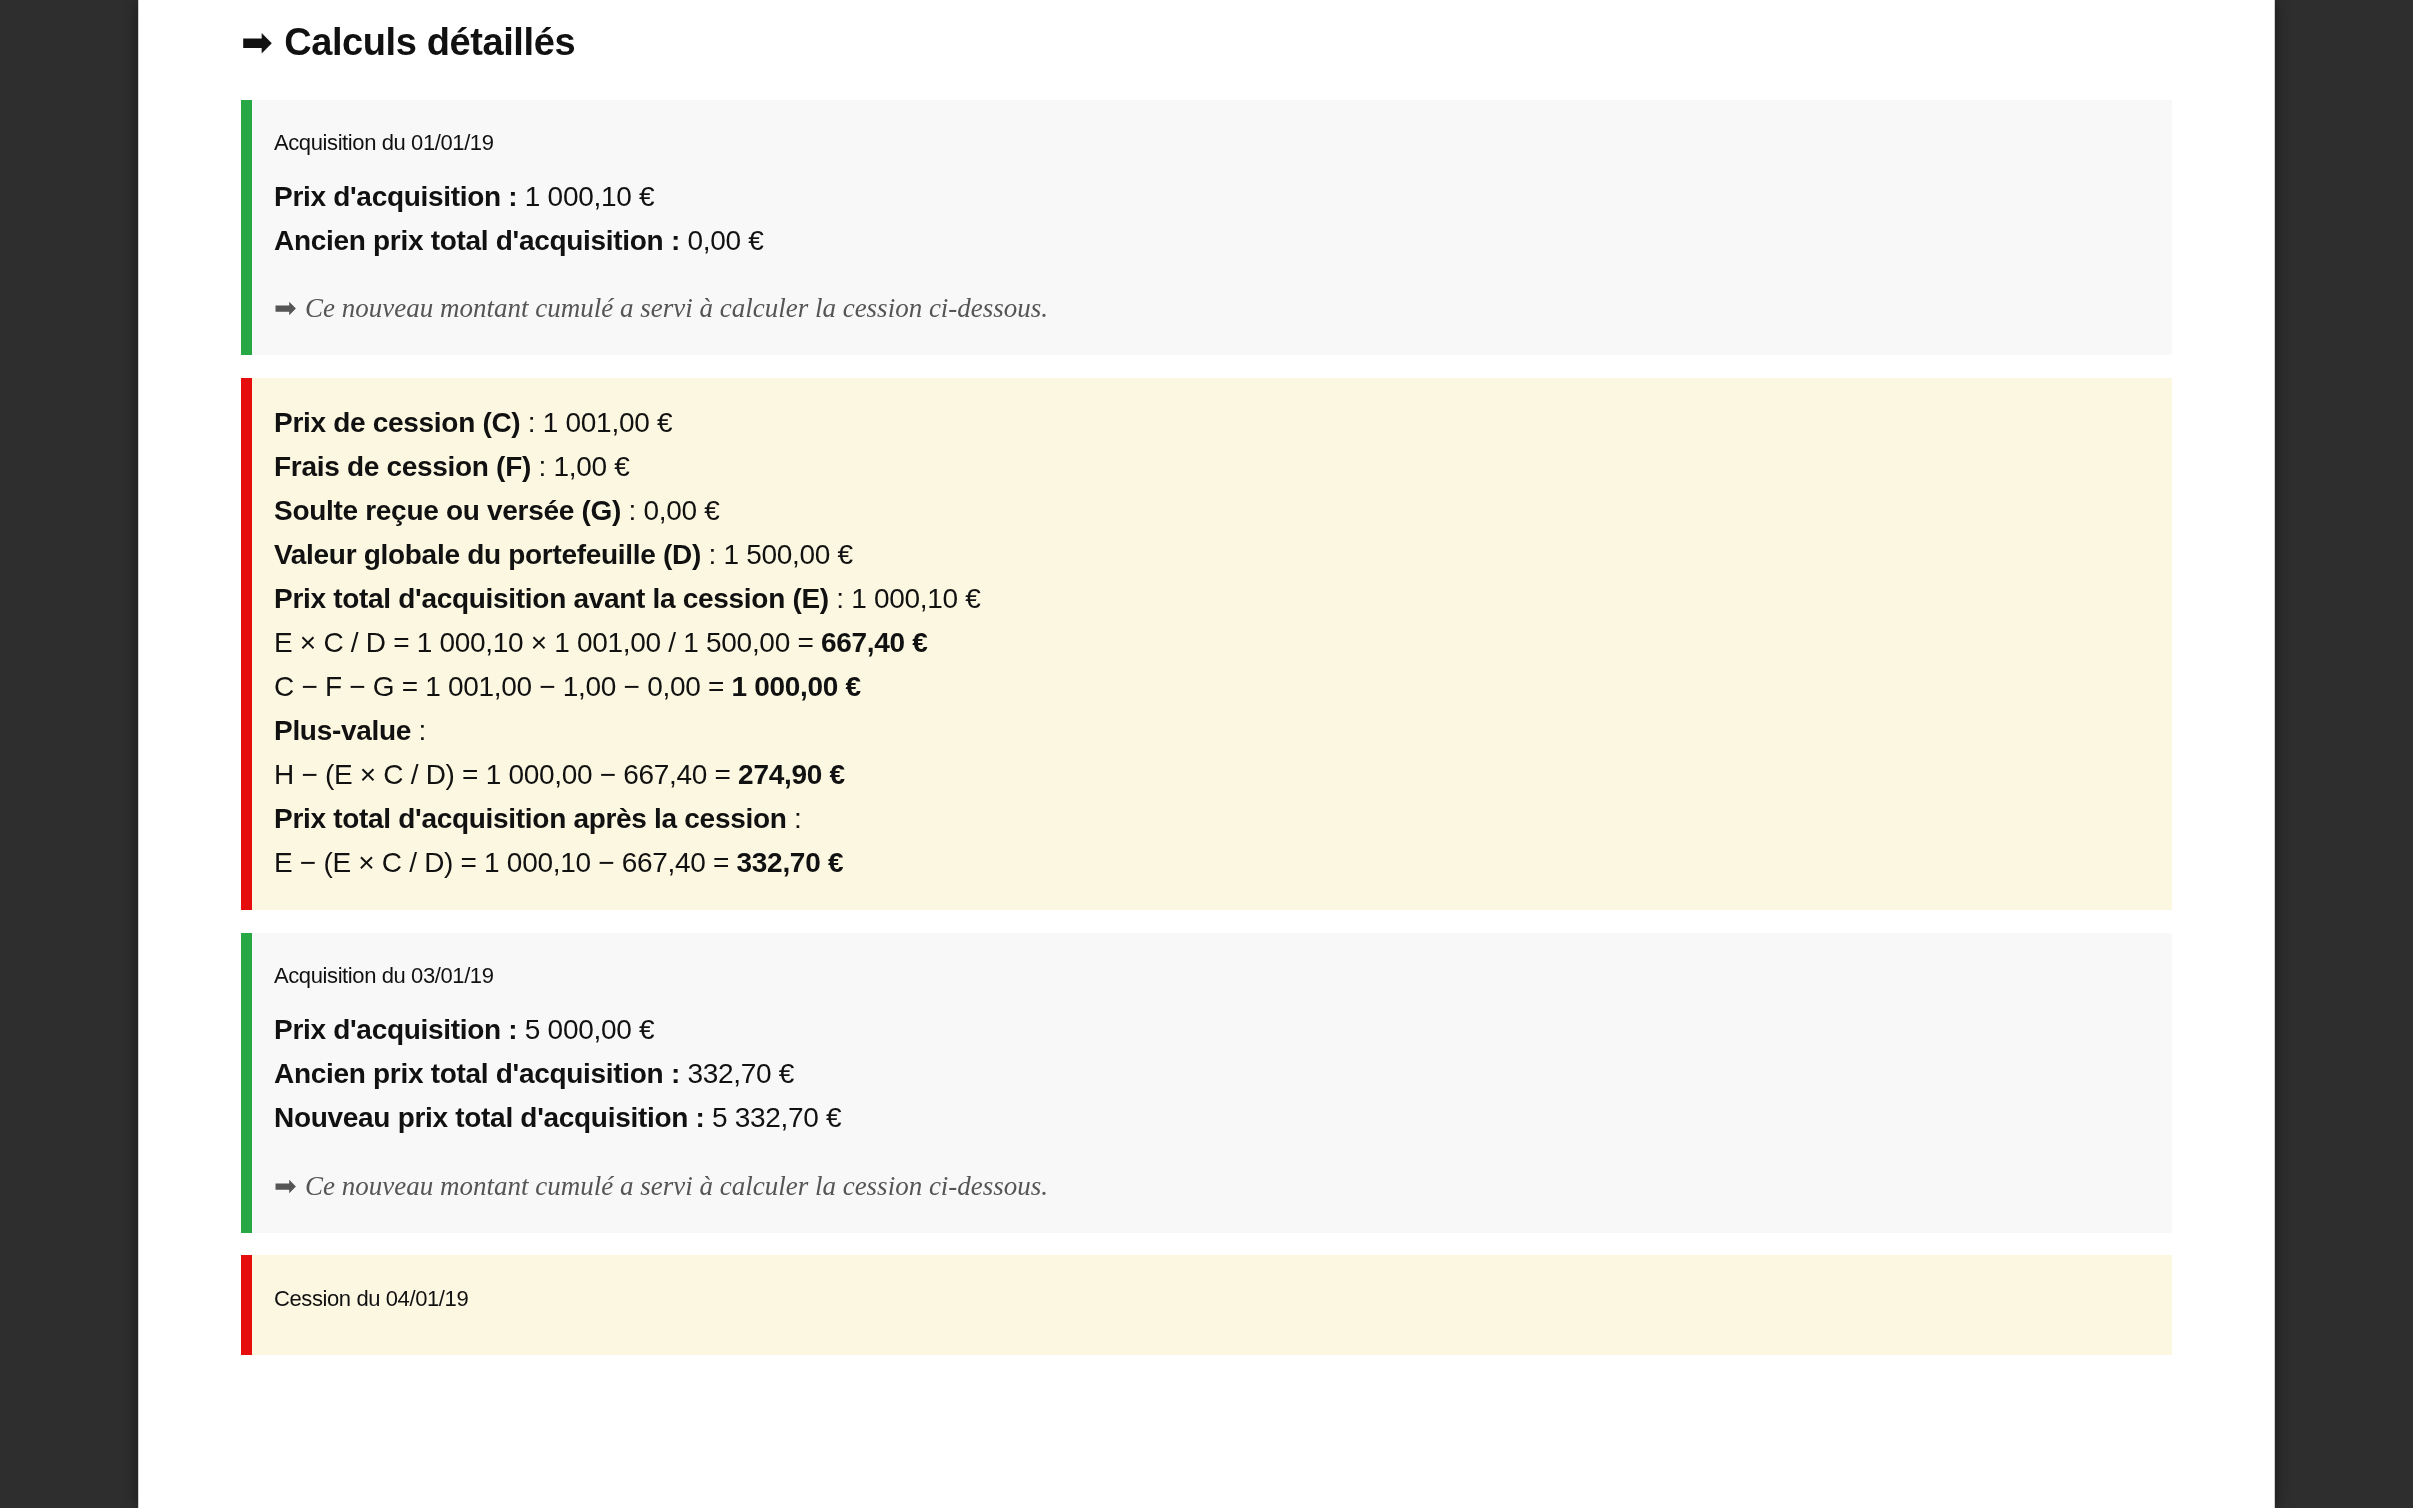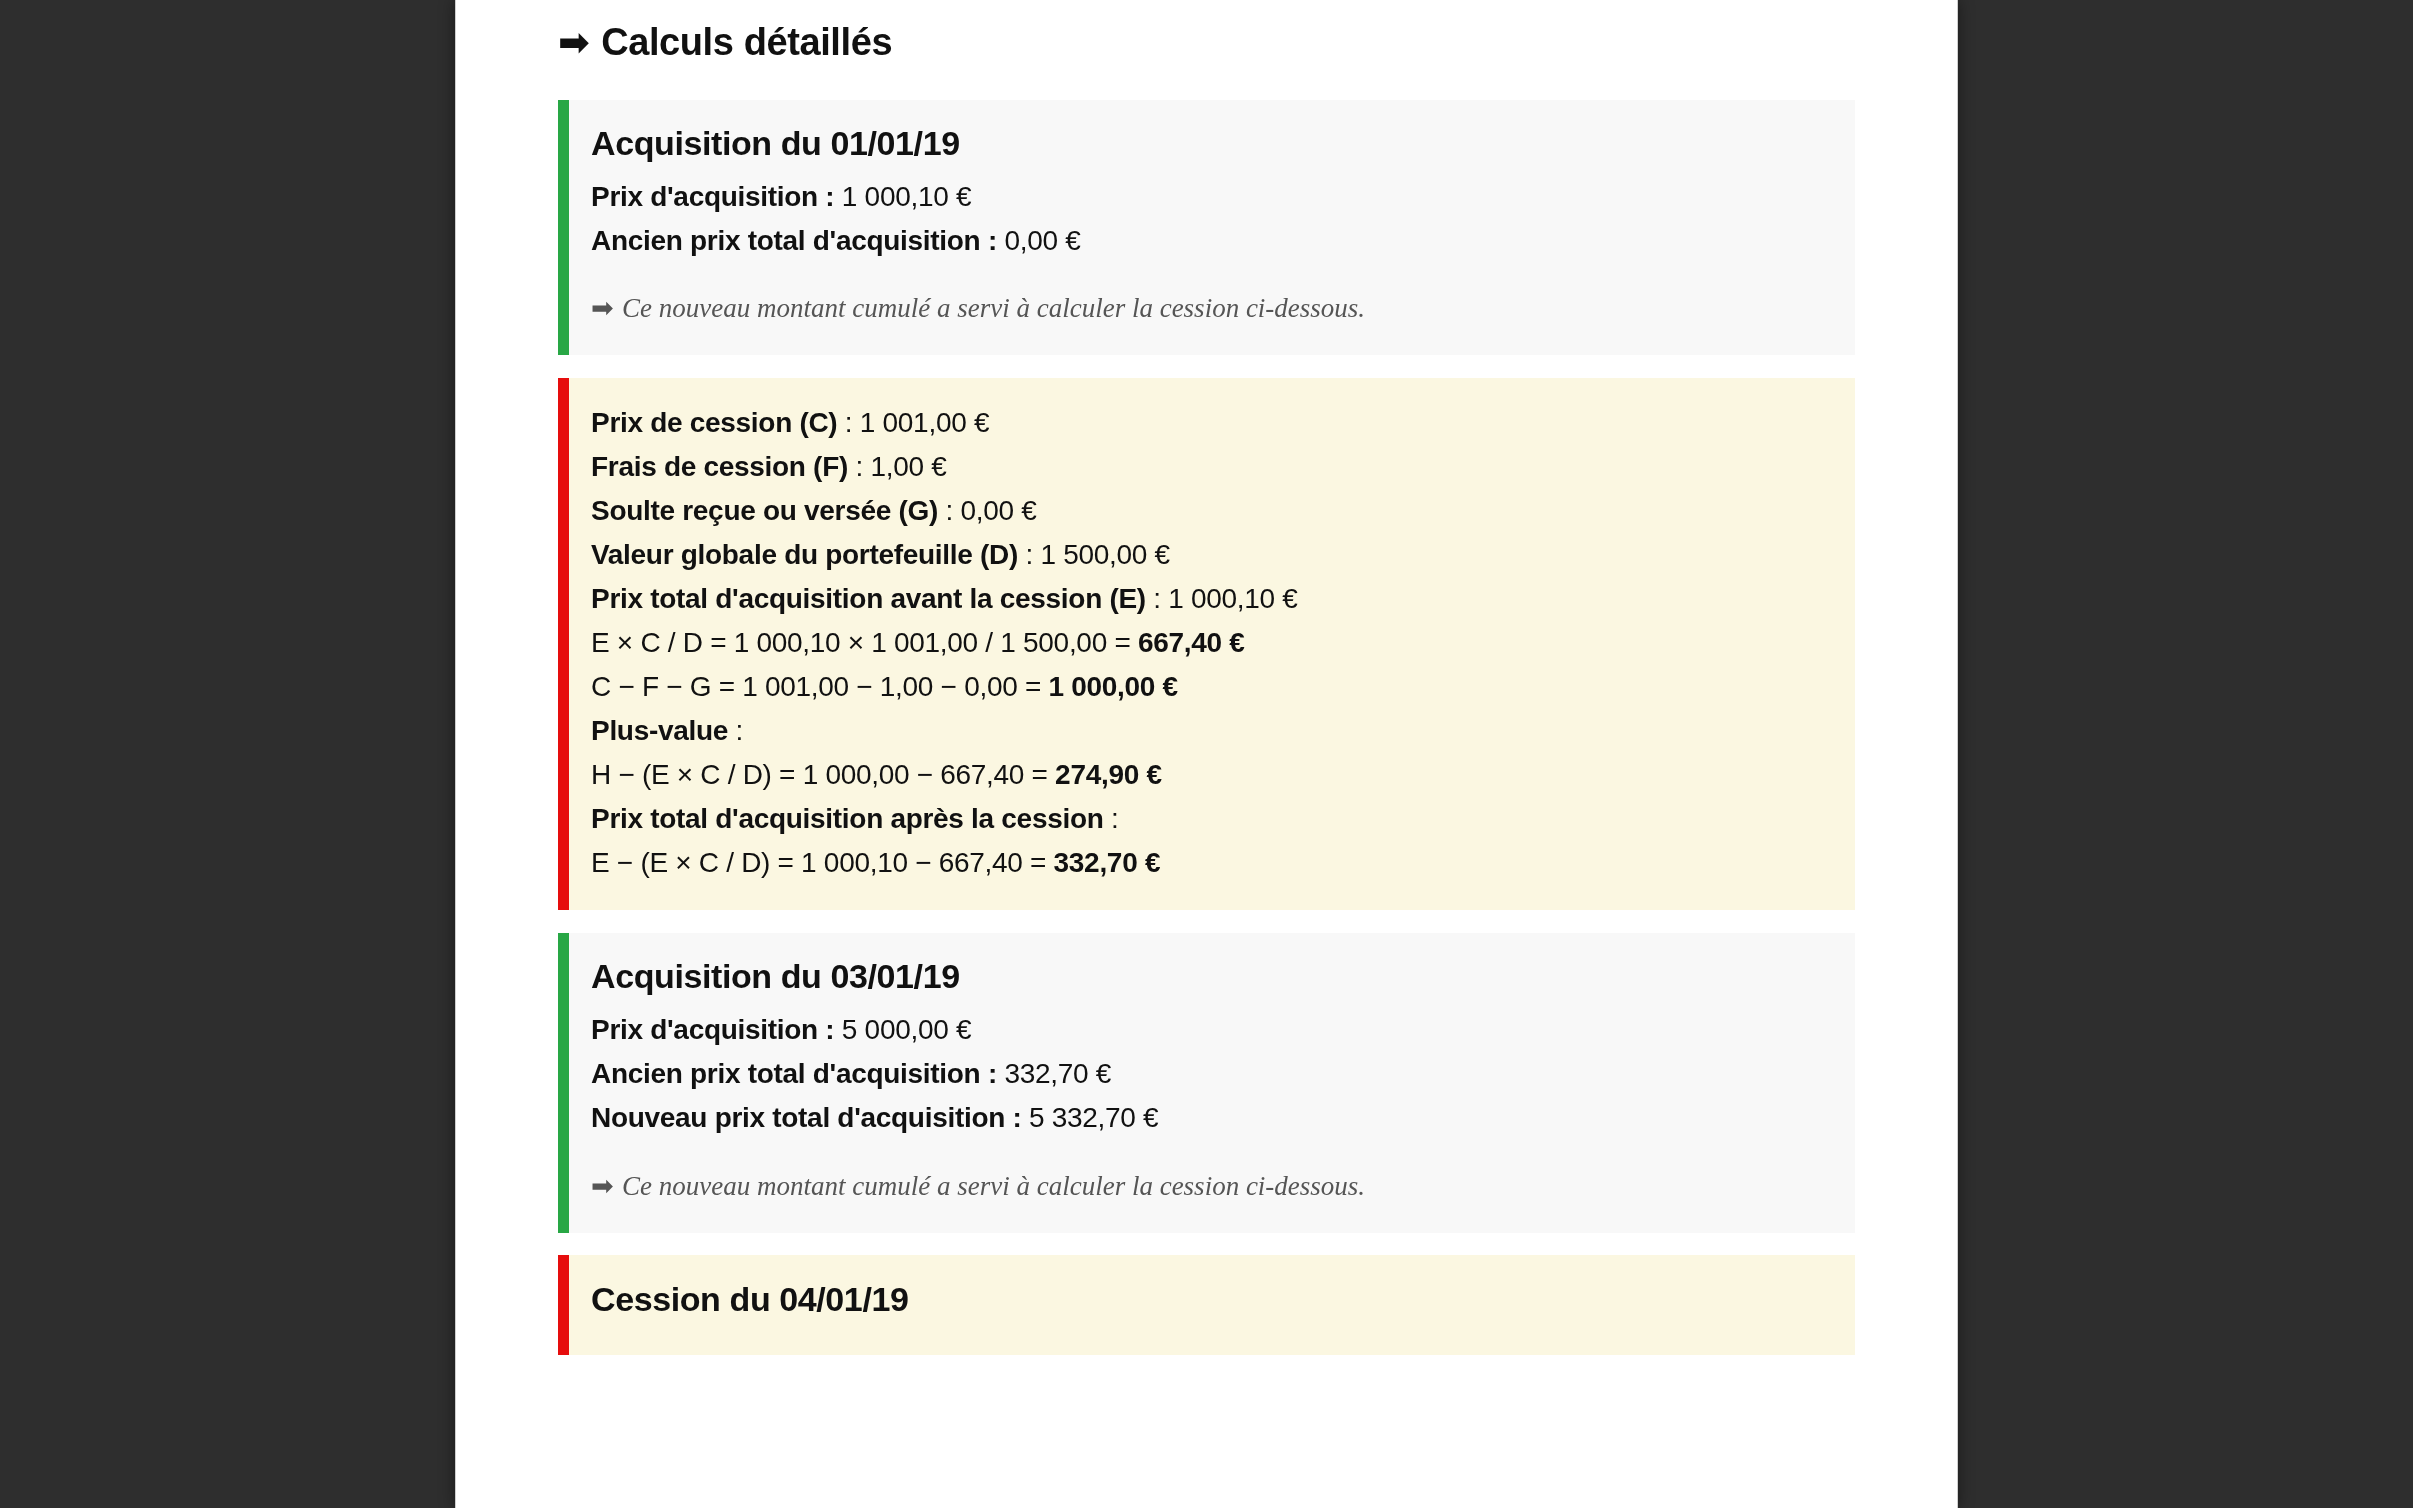--- a/index.html
+++ b/index.html
@@ -4,21 +4,21 @@
 <style>
   * { margin: 0; padding: 0; box-sizing: border-box; }
   html, body {
     width: 2413px; height: 1508px;
     overflow: hidden;
     background: var(--canvas-bg, #2e2e2e);
     font-family: "Liberation Sans", "DejaVu Sans", sans-serif;
     color: var(--text, #111);
   }
   .page {
-    width: 1503px; height: 1508px;
+    width: 2137px; height: 1508px;
     margin: 0 auto;
     background: var(--page-bg, #fff);
     padding: 0 102px;
     border-left: 0.8px solid #cfcfcf;
     border-right: 0.8px solid #cfcfcf;
     box-shadow: 0 0 15px rgba(0,0,0,0.45);
     overflow: hidden;
   }
   h1.page-title {
     margin: 20px 0 34px 0;
@@ -36,22 +36,22 @@
   }
   .card.acquisition {
     border-left-color: var(--acq-accent, #28a745);
     background: var(--acq-bg, #f8f8f8);
   }
   .card.cession {
     border-left-color: var(--ces-accent, #e60d0d);
     background: var(--ces-bg, #fbf7e1);
   }
   .card-title {
-    font-size: 34px;
-    font-weight: bold;
+    font-size: 22px;
+    font-weight: normal;
     letter-spacing: -0.4px;
     line-height: 40px;
     margin-bottom: 11.7px;
     white-space: nowrap;
   }
   .line {
     font-size: 28px;
     line-height: 44px;
     letter-spacing: -0.3px;
     white-space: nowrap;

